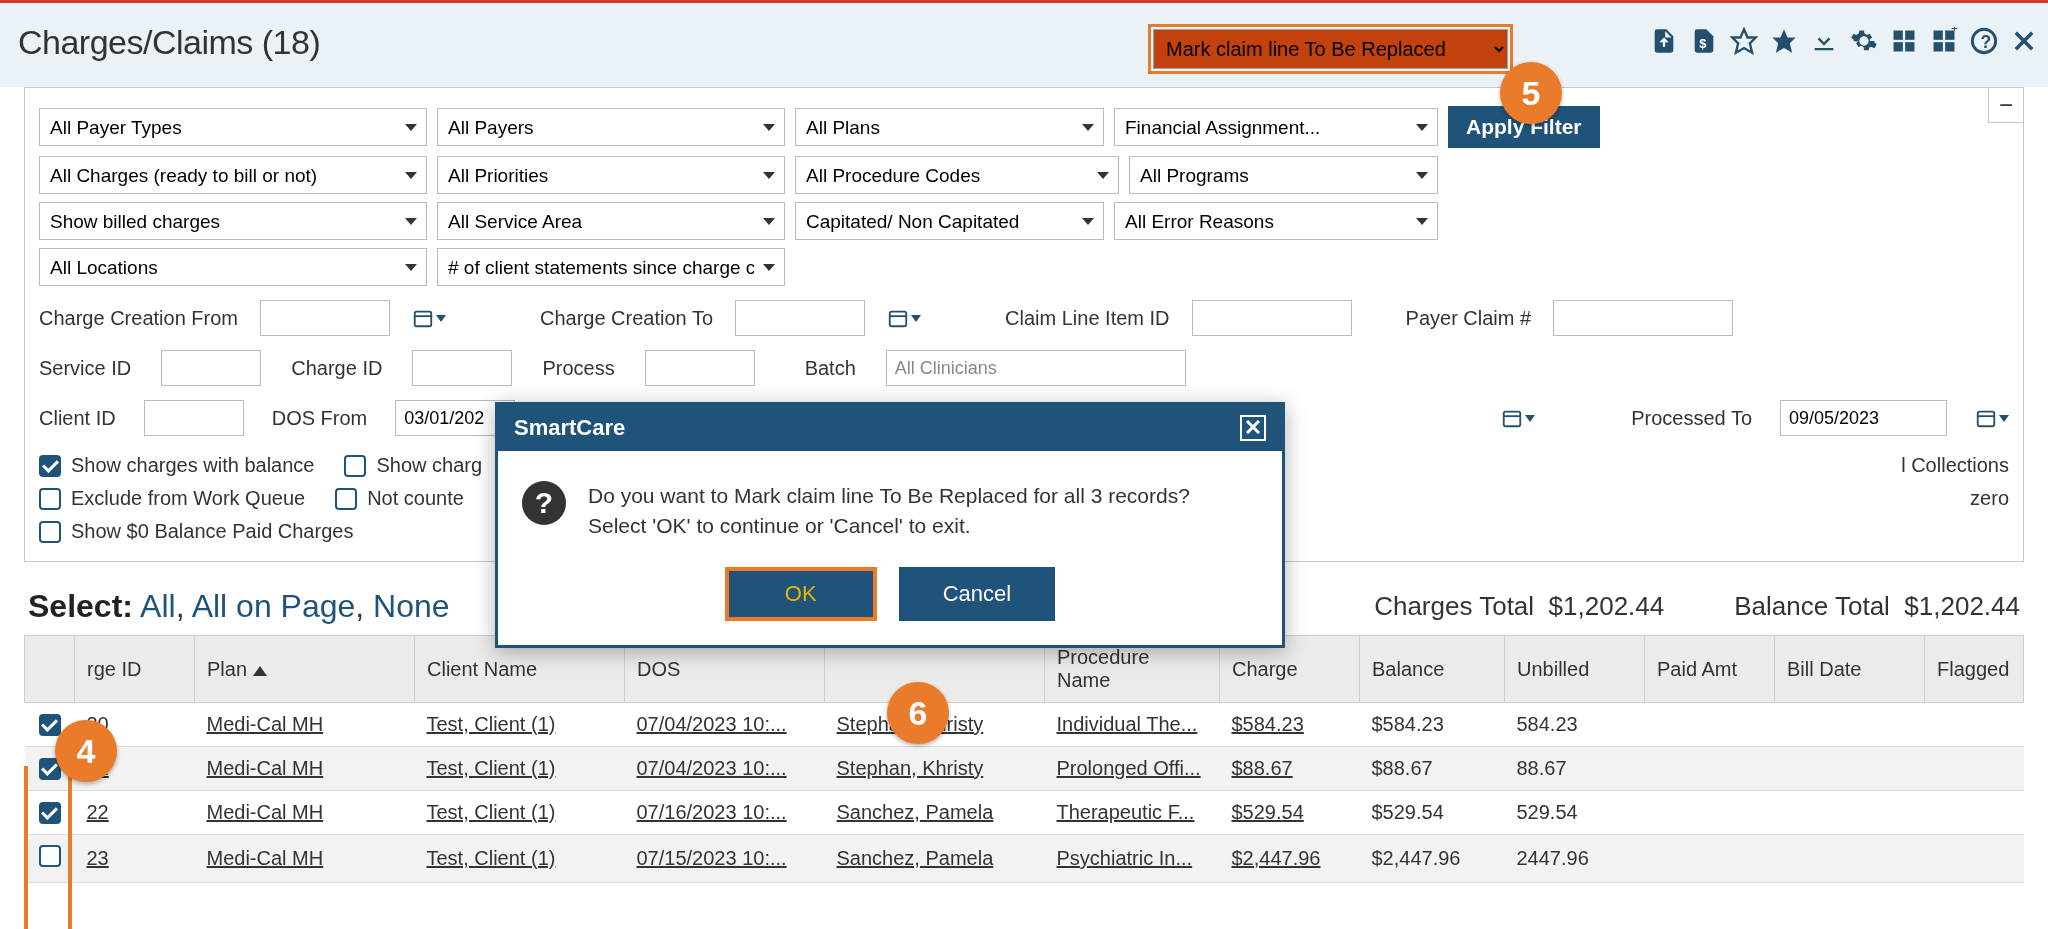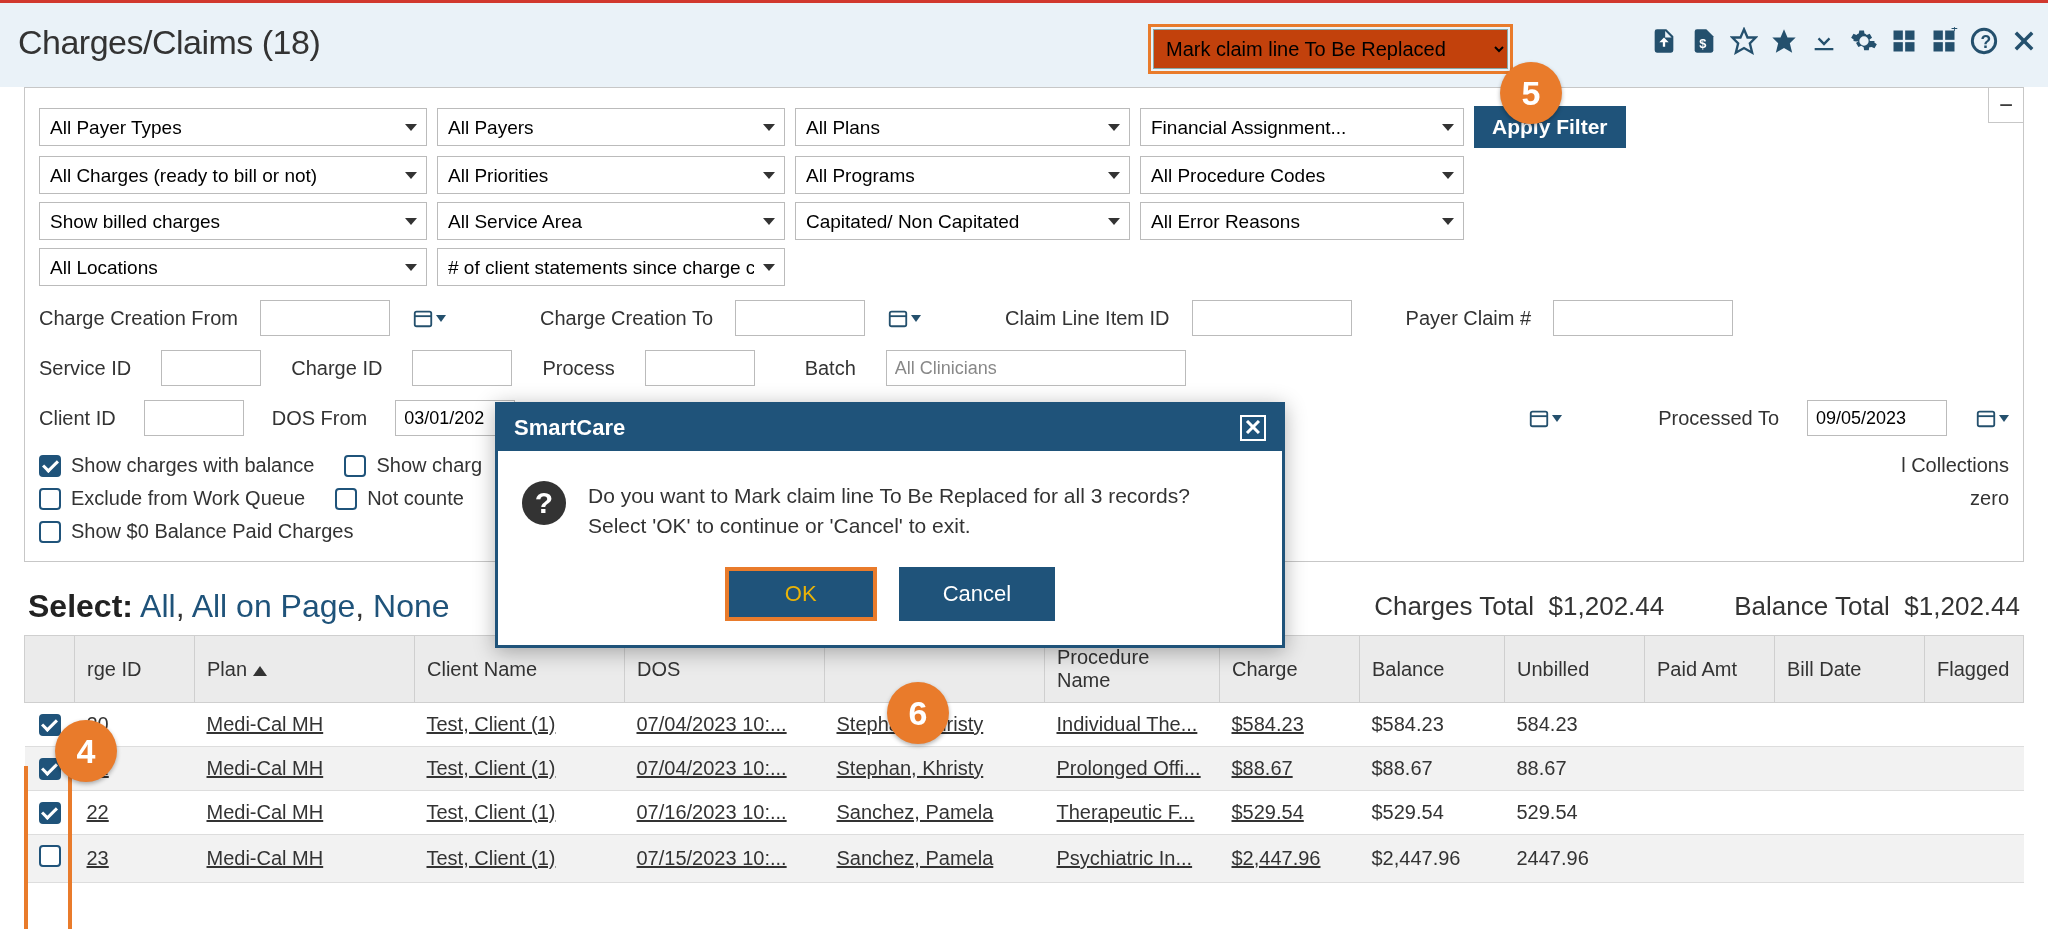--- a/index.html
+++ b/index.html
@@ -79,21 +79,21 @@
     position:relative;
   }
   .sel-wrap {position:relative; display:inline-block;}
   .sel-wrap::after{
     content:""; position:absolute; right:10px; top:16px;
     border-left:6px solid transparent; border-right:6px solid transparent;
     border-top:7px solid #333; pointer-events:none;
   }
   .sel.w1{width:388px;}
   .sel.w2{width:348px;}
-  .sel.w3{width:335px;}
+  .sel.w3{width:309px;}
   .sel.w4{width:324px;}
   .apply-btn{
     background:#1f537a; color:#fff; border:none;
     font-size:21px; font-weight:600; padding:8px 18px; height:42px;
   }
   .lbl{font-family:"Segoe UI", Arial; font-size:20px; color:#333; white-space:nowrap; display:inline-block;}
   .txt {height:36px; border:1px solid #bbb; font-size:18px; padding:4px 8px; font-family:"Segoe UI",Arial;}
   .cal-icn{display:inline-flex;align-items:center; gap:2px; color:#24506d;}
   .cal-icn .tri{width:0;height:0;border-left:5px solid transparent;border-right:5px solid transparent;border-top:7px solid #24506d;}
   .field-row-a { display:flex; gap:22px; align-items:center; margin-top:14px;}
@@ -201,22 +201,22 @@
     <div class="row">
       <span class="sel-wrap"><select class="sel w1"><option>All Payer Types</option></select></span>
       <span class="sel-wrap"><select class="sel w2"><option>All Payers</option></select></span>
       <span class="sel-wrap"><select class="sel w3"><option>All Plans</option></select></span>
       <span class="sel-wrap"><select class="sel w4"><option>Financial Assignment...</option></select></span>
       <button class="apply-btn">Apply Filter</button>
     </div>
     <div class="row">
       <span class="sel-wrap"><select class="sel w1"><option>All Charges (ready to bill or not)</option></select></span>
       <span class="sel-wrap"><select class="sel w2"><option>All Priorities</option></select></span>
+      <span class="sel-wrap"><select class="sel w4"><option>All Procedure Codes</option></select></span>
       <span class="sel-wrap"><select class="sel w3"><option>All Programs</option></select></span>
-      <span class="sel-wrap"><select class="sel w4"><option>All Procedure Codes</option></select></span>
     </div>
     <div class="row">
       <span class="sel-wrap"><select class="sel w1"><option>Show billed charges</option></select></span>
       <span class="sel-wrap"><select class="sel w2"><option>All Service Area</option></select></span>
       <span class="sel-wrap"><select class="sel w3"><option>Capitated/ Non Capitated</option></select></span>
       <span class="sel-wrap"><select class="sel w4"><option>All Error Reasons</option></select></span>
     </div>
     <div class="row">
       <span class="sel-wrap"><select class="sel w1"><option>All Locations</option></select></span>
       <span class="sel-wrap"><select class="sel w2"><option># of client statements since charge creat</option></select></span>
@@ -269,21 +269,21 @@
       <span style="flex:1"></span>
       <span class="cal-icn">
           <svg width="22" height="22" viewBox="0 0 24 24">
             <rect x="3" y="5" width="18" height="16" rx="2" fill="none" stroke="#24506d" stroke-width="2"></rect>
             <line x1="3" y1="10" x2="21" y2="10" stroke="#24506d" stroke-width="2"></line>
           </svg>
           <span class="tri"></span>
         </span>
       <span style="width:40px"></span>
       <span class="lbl">Processed To</span>
-      <input class="txt" style="width: 140px;" value="09/05/2023">
+      <input class="txt" style="width: 167px;" value="09/05/2023">
       <span class="cal-icn">
           <svg width="22" height="22" viewBox="0 0 24 24">
             <rect x="3" y="5" width="18" height="16" rx="2" fill="none" stroke="#24506d" stroke-width="2"></rect>
             <line x1="3" y1="10" x2="21" y2="10" stroke="#24506d" stroke-width="2"></line>
           </svg>
           <span class="tri"></span>
         </span>
     </div>
 
     <div class="chk-row">

